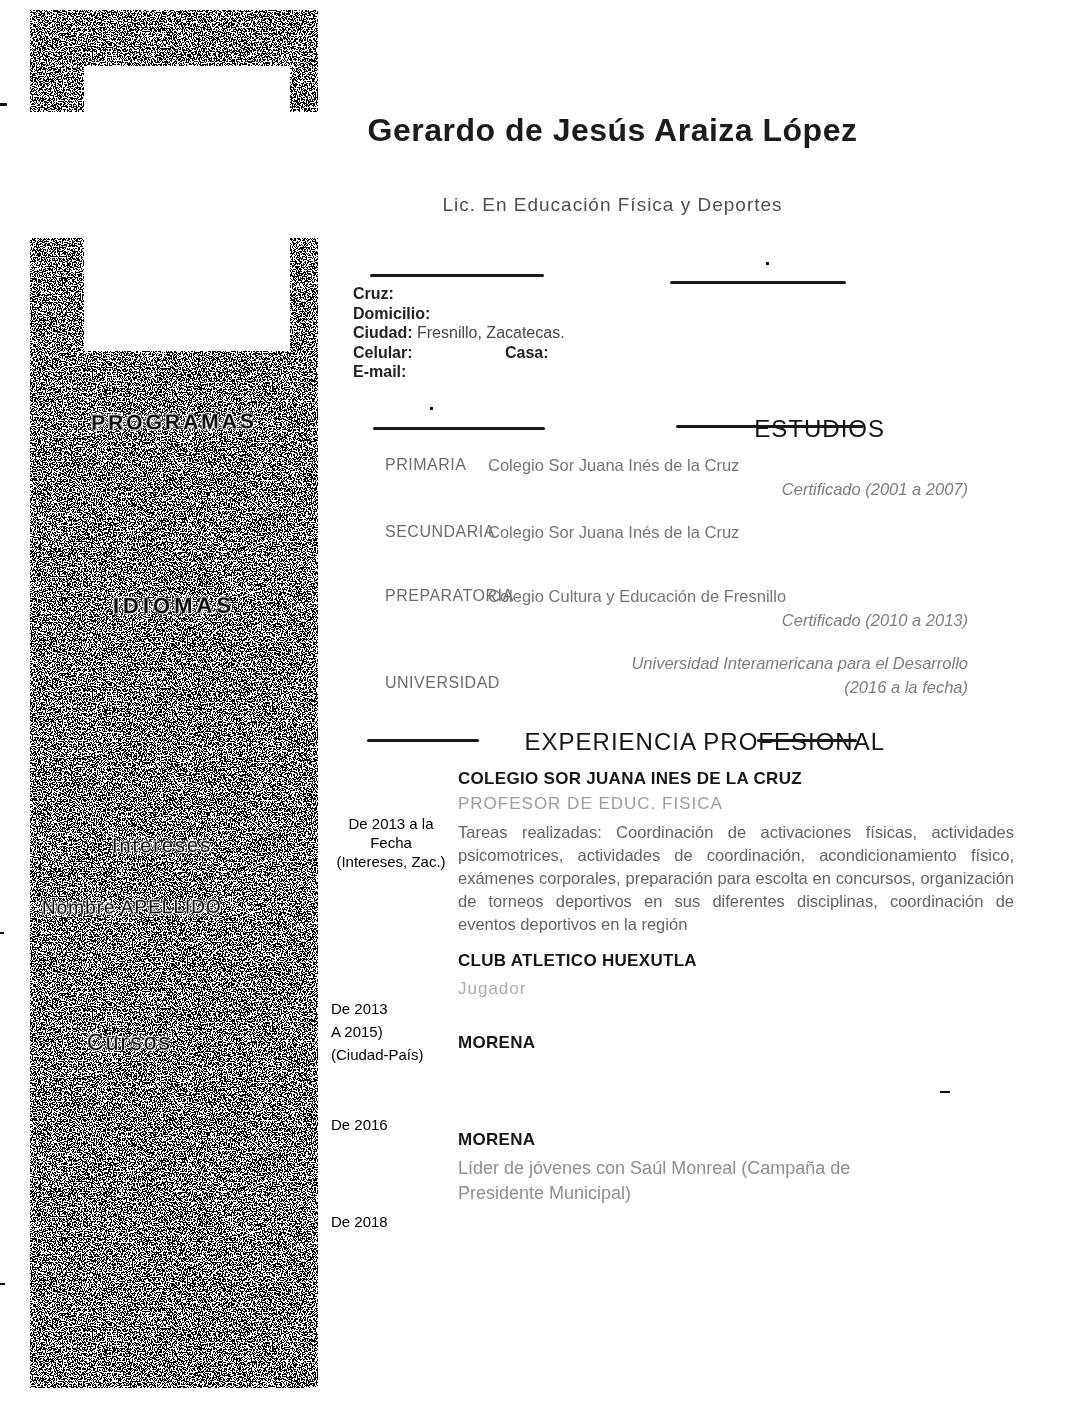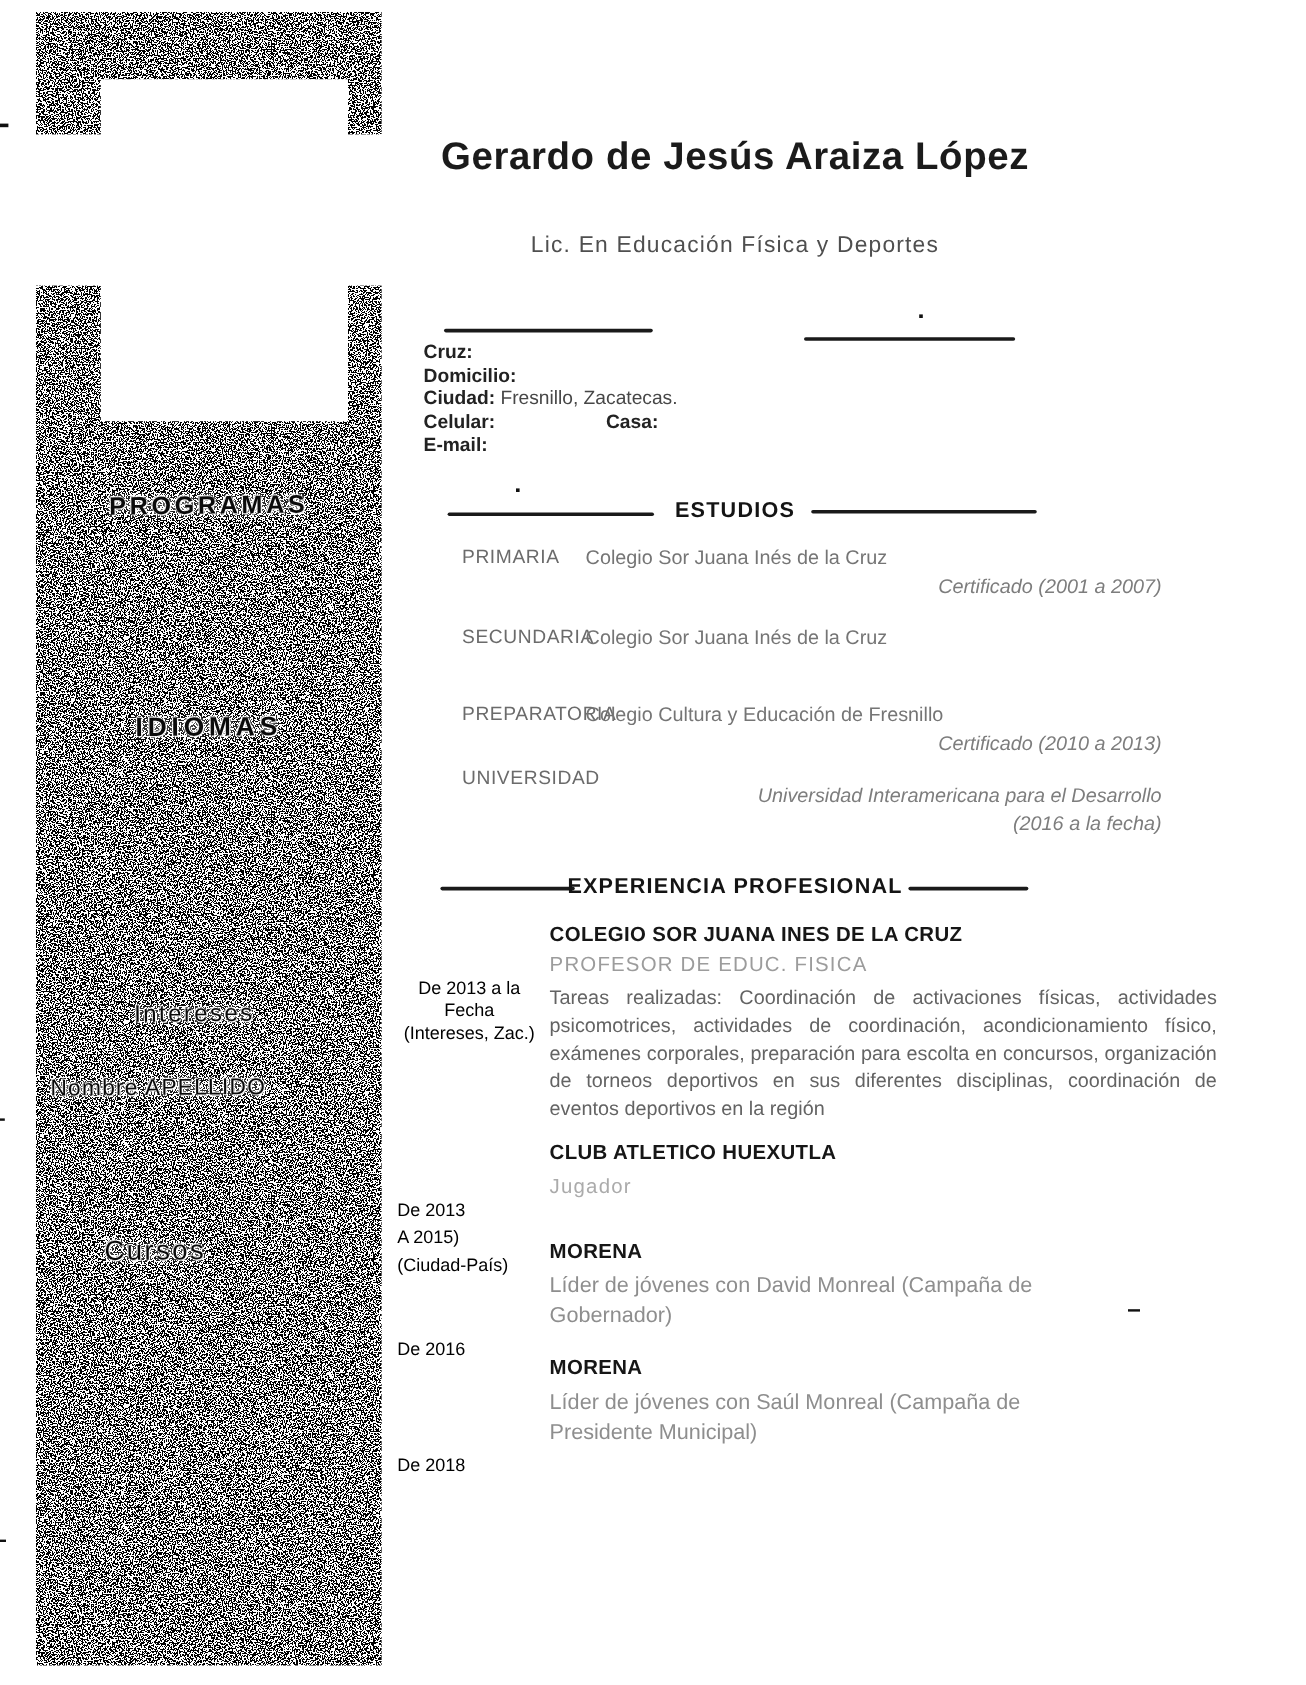--- a/index.html
+++ b/index.html
@@ -23,21 +23,21 @@
   .content{position:absolute;left:0;top:0;width:1088px;height:1404px;z-index:2;filter:blur(.25px);}
   .title{position:absolute;left:340px;top:112px;width:545px;text-align:center;
          font-size:32px;font-weight:bold;letter-spacing:.5px;color:#1b1b1b;}
   .subtitle{position:absolute;left:340px;top:194px;width:545px;text-align:center;
          font-size:19px;letter-spacing:1px;color:#4f4f4f;}
   .rule{position:absolute;background:#1a1a1a;border-radius:2px;}
   .contact{position:absolute;left:353px;top:284px;font-size:16px;line-height:19.5px;color:#474747;}
   .contact b{color:#222;}
   .contact .row{position:relative;}
   .contact .casa{position:absolute;left:152px;top:0;}
-  .sec-title{position:absolute;text-align:center;font-size:18px;font-weight:bold;
+  .sec-title{position:absolute;text-align:right;font-size:24px;font-weight:normal;
              letter-spacing:1px;color:#141414;}
   .edu-label{position:absolute;left:385px;font-size:16px;letter-spacing:.5px;color:#6b6b6b;}
   .edu-text{position:absolute;left:488px;width:480px;font-size:16.5px;line-height:24px;color:#757575;}
   .edu-text .it{font-style:italic;color:#7d7d7d;text-align:right;}
   .date-col{position:absolute;font-size:15px;line-height:19px;color:#000000;margin-top:44px;}
   .company{position:absolute;left:458px;font-size:17px;font-weight:bold;letter-spacing:.3px;color:#161616;}
   .role{position:absolute;left:458px;font-size:17px;letter-spacing:1px;color:#9c9c9c;}
   .para{position:absolute;left:458px;width:556px;font-size:16.5px;line-height:23px;
         text-align:justify;color:#636363;}
   .mdesc{position:absolute;left:458px;width:470px;font-size:18px;line-height:25px;color:#8e8e8e;}
@@ -114,21 +114,21 @@
     <div class="edu-text" style="top:520px;">
       <div>Colegio Sor Juana Inés de la Cruz</div>
     </div>
 
     <div class="edu-label" style="top:587px;">PREPARATORIA</div>
     <div class="edu-text" style="top:584px;">
       <div>Colegio Cultura y Educación de Fresnillo</div>
       <div class="it">Certificado (2010 a 2013)</div>
     </div>
 
-    <div class="edu-label" style="top:640px;">UNIVERSIDAD</div>
+    <div class="edu-label" style="top:674px;">UNIVERSIDAD</div>
     <div class="edu-text it" style="top:651px;">
       <div class="it">Universidad Interamericana para el Desarrollo</div>
       <div class="it">(2016 a la fecha)</div>
     </div>
 
     <div class="rule" style="left:367px;top:739px;width:112px;height:3px;"></div>
     <div class="sec-title" style="left:340px;top:728px;width:545px;">EXPERIENCIA PROFESIONAL</div>
     <div class="rule" style="left:757px;top:739px;width:100px;height:3px;"></div>
 
     <div class="date-col" style="left:330px;top:770px;width:122px;text-align:center;">
@@ -145,21 +145,20 @@
       <div>A 2015)</div>
       <div>(Ciudad-País)</div>
     </div>
     <div class="company" style="top:951px;">CLUB ATLETICO HUEXUTLA</div>
     <div class="role" style="top:979px;color:#ababab;">Jugador</div>
 
     <div class="company" style="top:1033px;">MORENA</div>
     <div class="date-col" style="left:331px;top:1071px;width:100px;">
       <div>De 2016</div>
     </div>
-    <div class="mdesc" style="top:1059px;">Líder de jóvenes con David Monreal (Campaña de Gobernador)</div>
 
     <div class="company" style="top:1130px;">MORENA</div>
     <div class="date-col" style="left:331px;top:1168px;width:100px;">
       <div>De 2018</div>
     </div>
     <div class="mdesc" style="top:1156px;">Líder de jóvenes con Saúl Monreal (Campaña de Presidente Municipal)</div>
 
     <div class="artifact" style="left:0;top:103px;width:7px;height:3px;"></div>
     <div class="artifact" style="left:0;top:932px;width:4px;height:2px;"></div>
     <div class="artifact" style="left:0;top:1283px;width:5px;height:2px;"></div>

